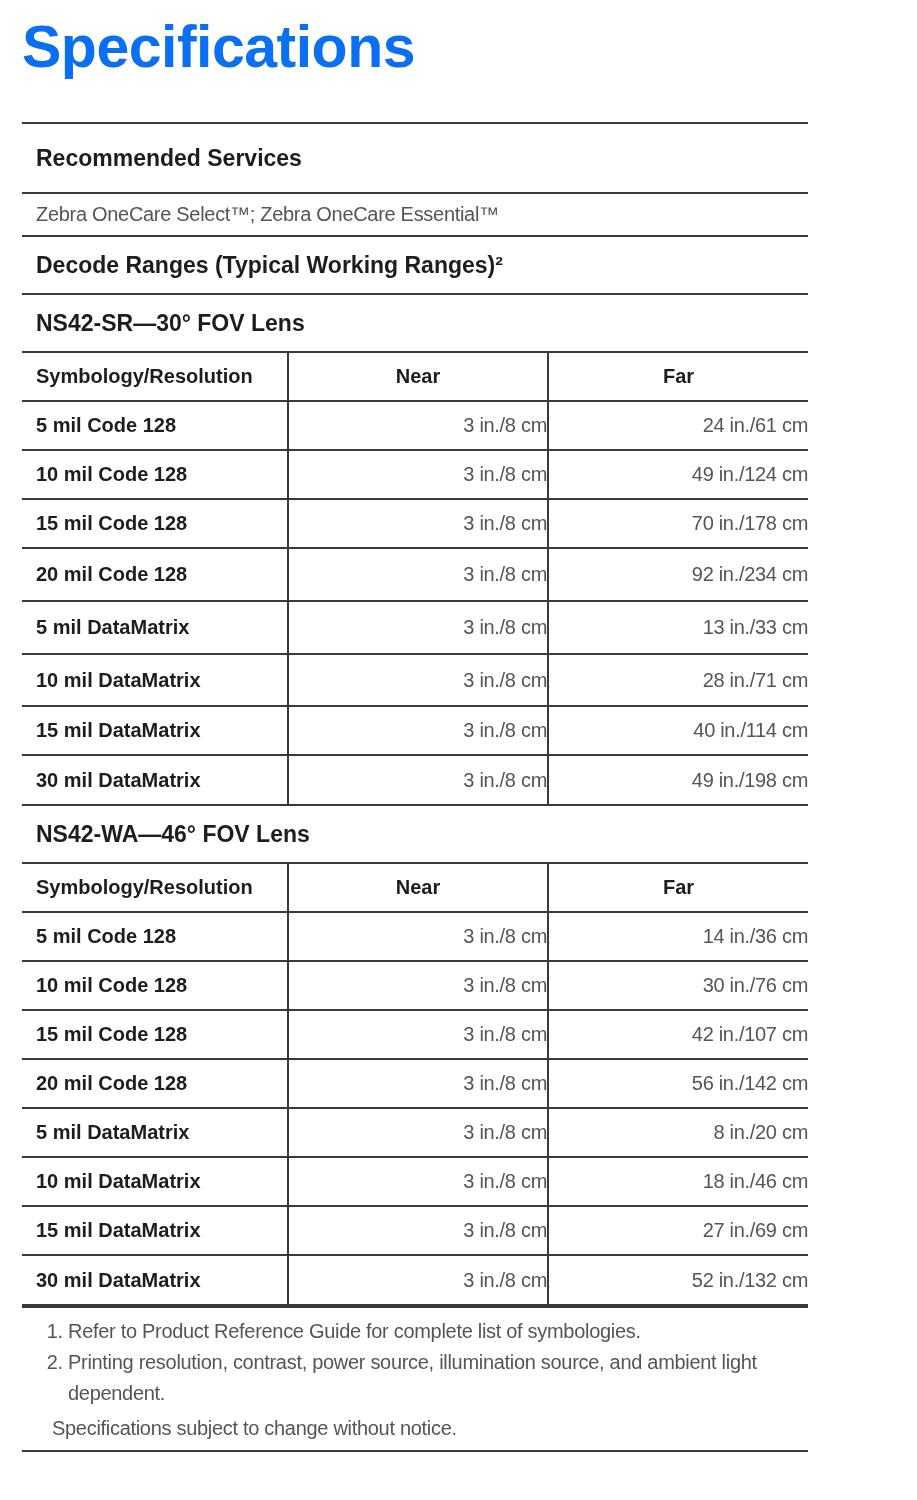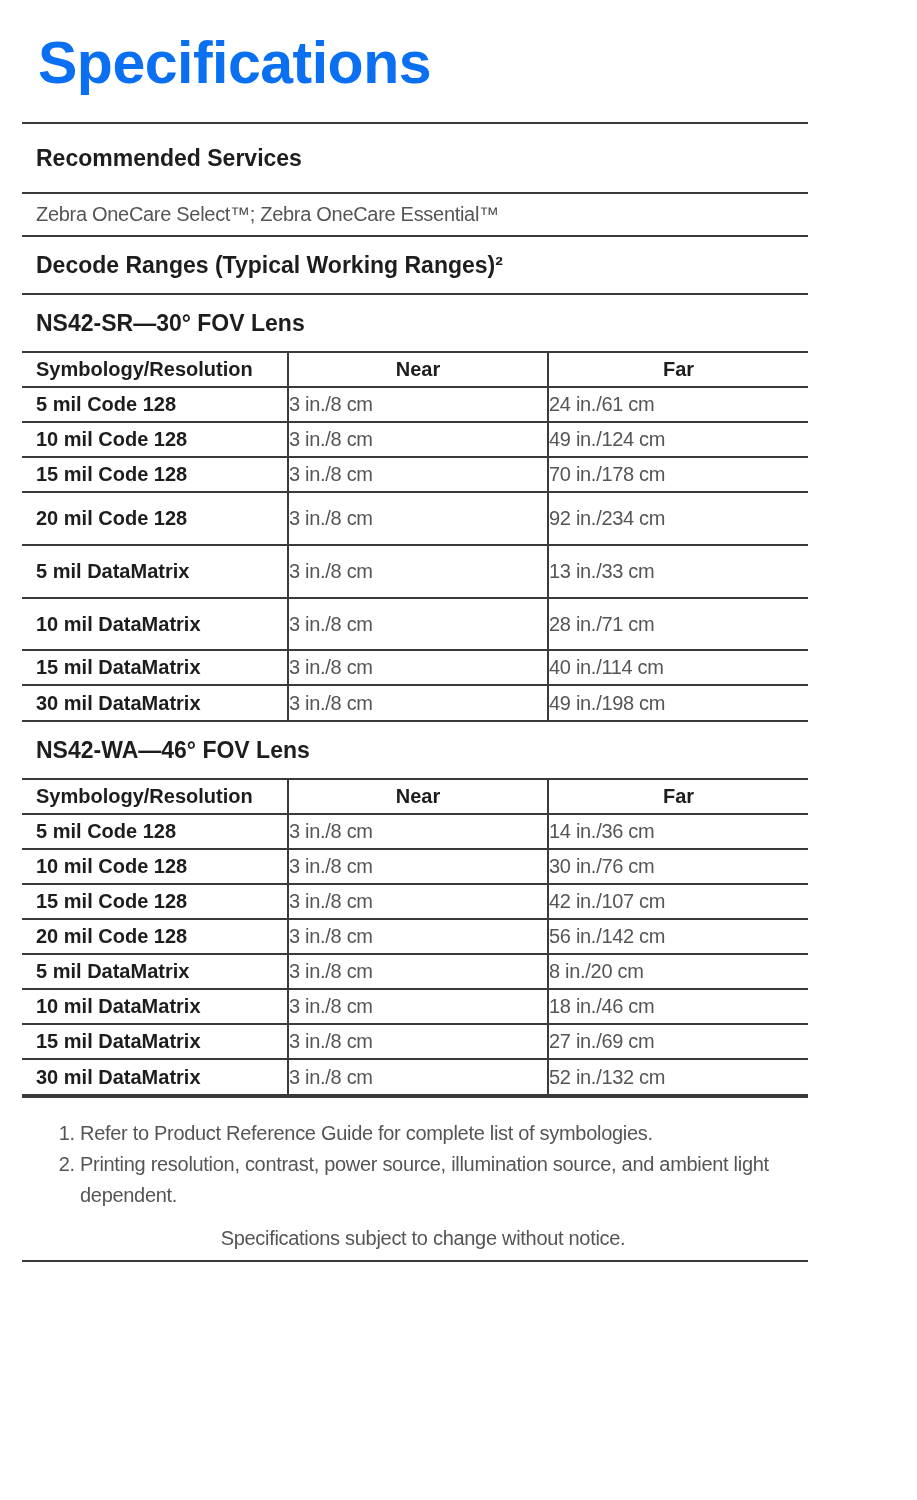--- a/index.html
+++ b/index.html
@@ -1,33 +1,33 @@
 <!DOCTYPE html>
 <html><head>
   <meta charset="utf-8">
   <style>
     html, body { margin: 0; padding: 0; background: #ffffff; }
     body { width: 917px; height: 1500px; position: relative; overflow: hidden; font-family: "Liberation Sans", sans-serif; color: #222; }
-    .title { position: absolute; left: 22px; top: 12px; margin: 16px; font-size: 59px; font-weight: bold; color: #0a6ff0; letter-spacing: -0.5px; line-height: 70px; }
+    .title { position: absolute; left: 22px; top: 12px; margin: 0; font-size: 59px; font-weight: bold; color: #0a6ff0; letter-spacing: -0.5px; line-height: 70px; }
     .sheet { position: absolute; left: 22px; top: 122px; width: 786px; }
     .rule { height: 2px; background: #3a3a3a; }
     .sect { height: 68px; display: flex; align-items: center; padding-left: 14px; font-size: 23px; font-weight: bold; color: #1d1d1d; box-sizing: border-box; }
     .sect.h2 { height: 56px; }
     .note { height: 41px; display: flex; align-items: center; padding-left: 14px; font-size: 20px; color: #555; font-family: "Liberation Sans Narrow", "Liberation Sans", sans-serif; letter-spacing: -0.3px; box-sizing: border-box; }
     table { width: 786px; border-collapse: collapse; table-layout: fixed; }
     col.c1 { width: 266px; } col.c2 { width: 260px; } col.c3 { width: 260px; }
-    td, th { height: 35px; box-sizing: border-box; border-top: 2px solid #3a3a3a; font-size: 20px; padding: 0; }
+    td, th { height: 49px; box-sizing: border-box; border-top: 2px solid #3a3a3a; font-size: 20px; padding: 0; }
     th { font-weight: bold; color: #1d1d1d; }
     td.lbl, th.lbl { text-align: left; padding-left: 14px; font-weight: bold; color: #1d1d1d; }
-    td.val { text-align: left; color: #555; letter-spacing: -0.3px; }
+    td.val { text-align: right; color: #555; letter-spacing: -0.3px; }
     td + td, th + th { border-left: 2px solid #3a3a3a; }
     .fn { padding: 8px 14px 6px 14px; font-size: 20px; color: #555; line-height: 31px; letter-spacing: -0.3px; }
-    .fn ol { margin: 12px; padding-left: 32px; }
+    .fn ol { margin: 0; padding-left: 32px; }
     .fn li { padding-left: 0; }
-    .fn p { margin: 4px 0 0 16px; text-align: center; }
+    .fn p { margin: 4px 0 0 16px; }
   </style>
 </head>
 <body>
 
 <h1 class="title">Specifications</h1>
 
 <div class="sheet">
   <div class="rule"></div>
   <div class="sect">Recommended Services</div>
   <div class="rule"></div>

